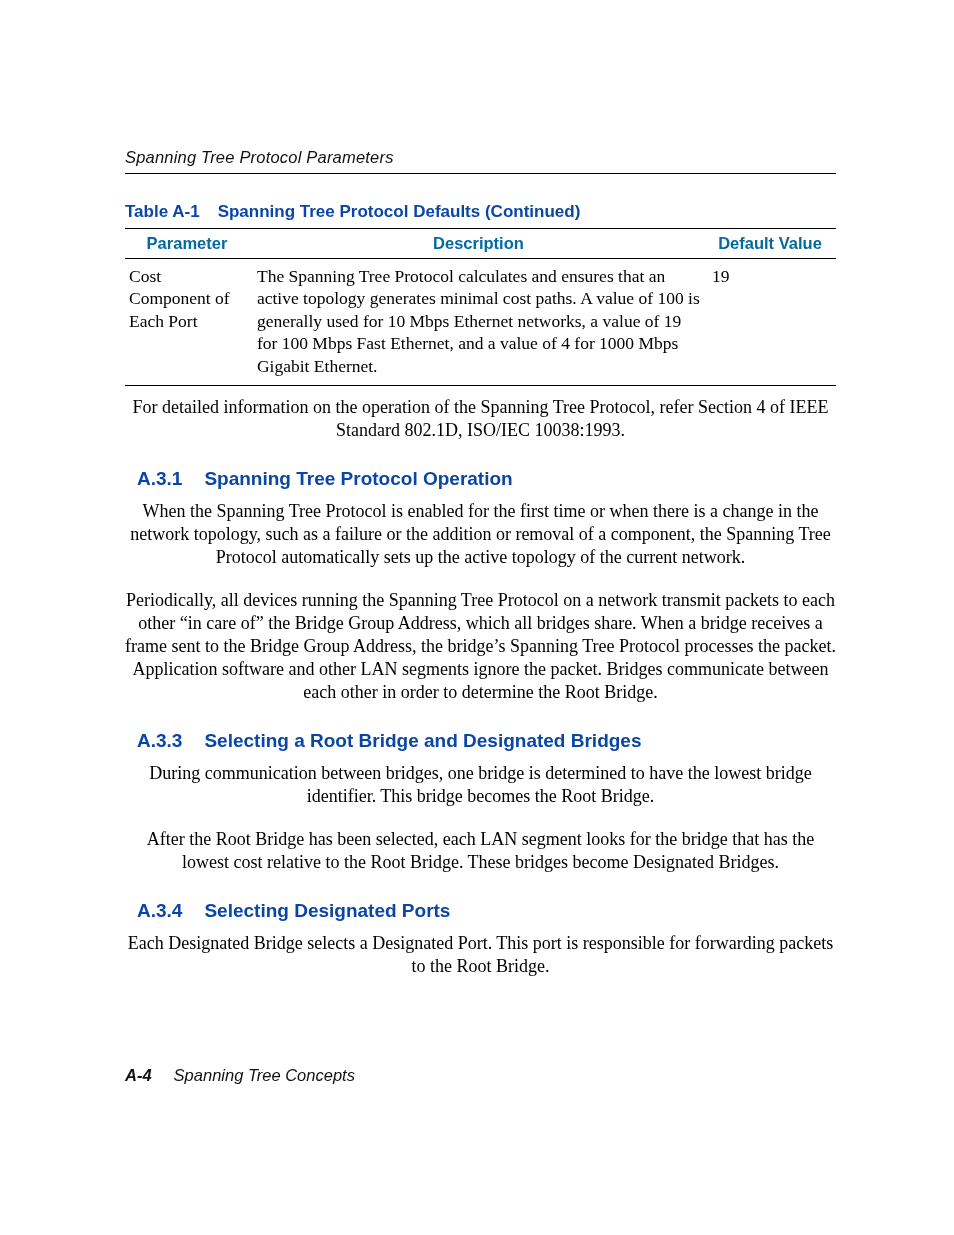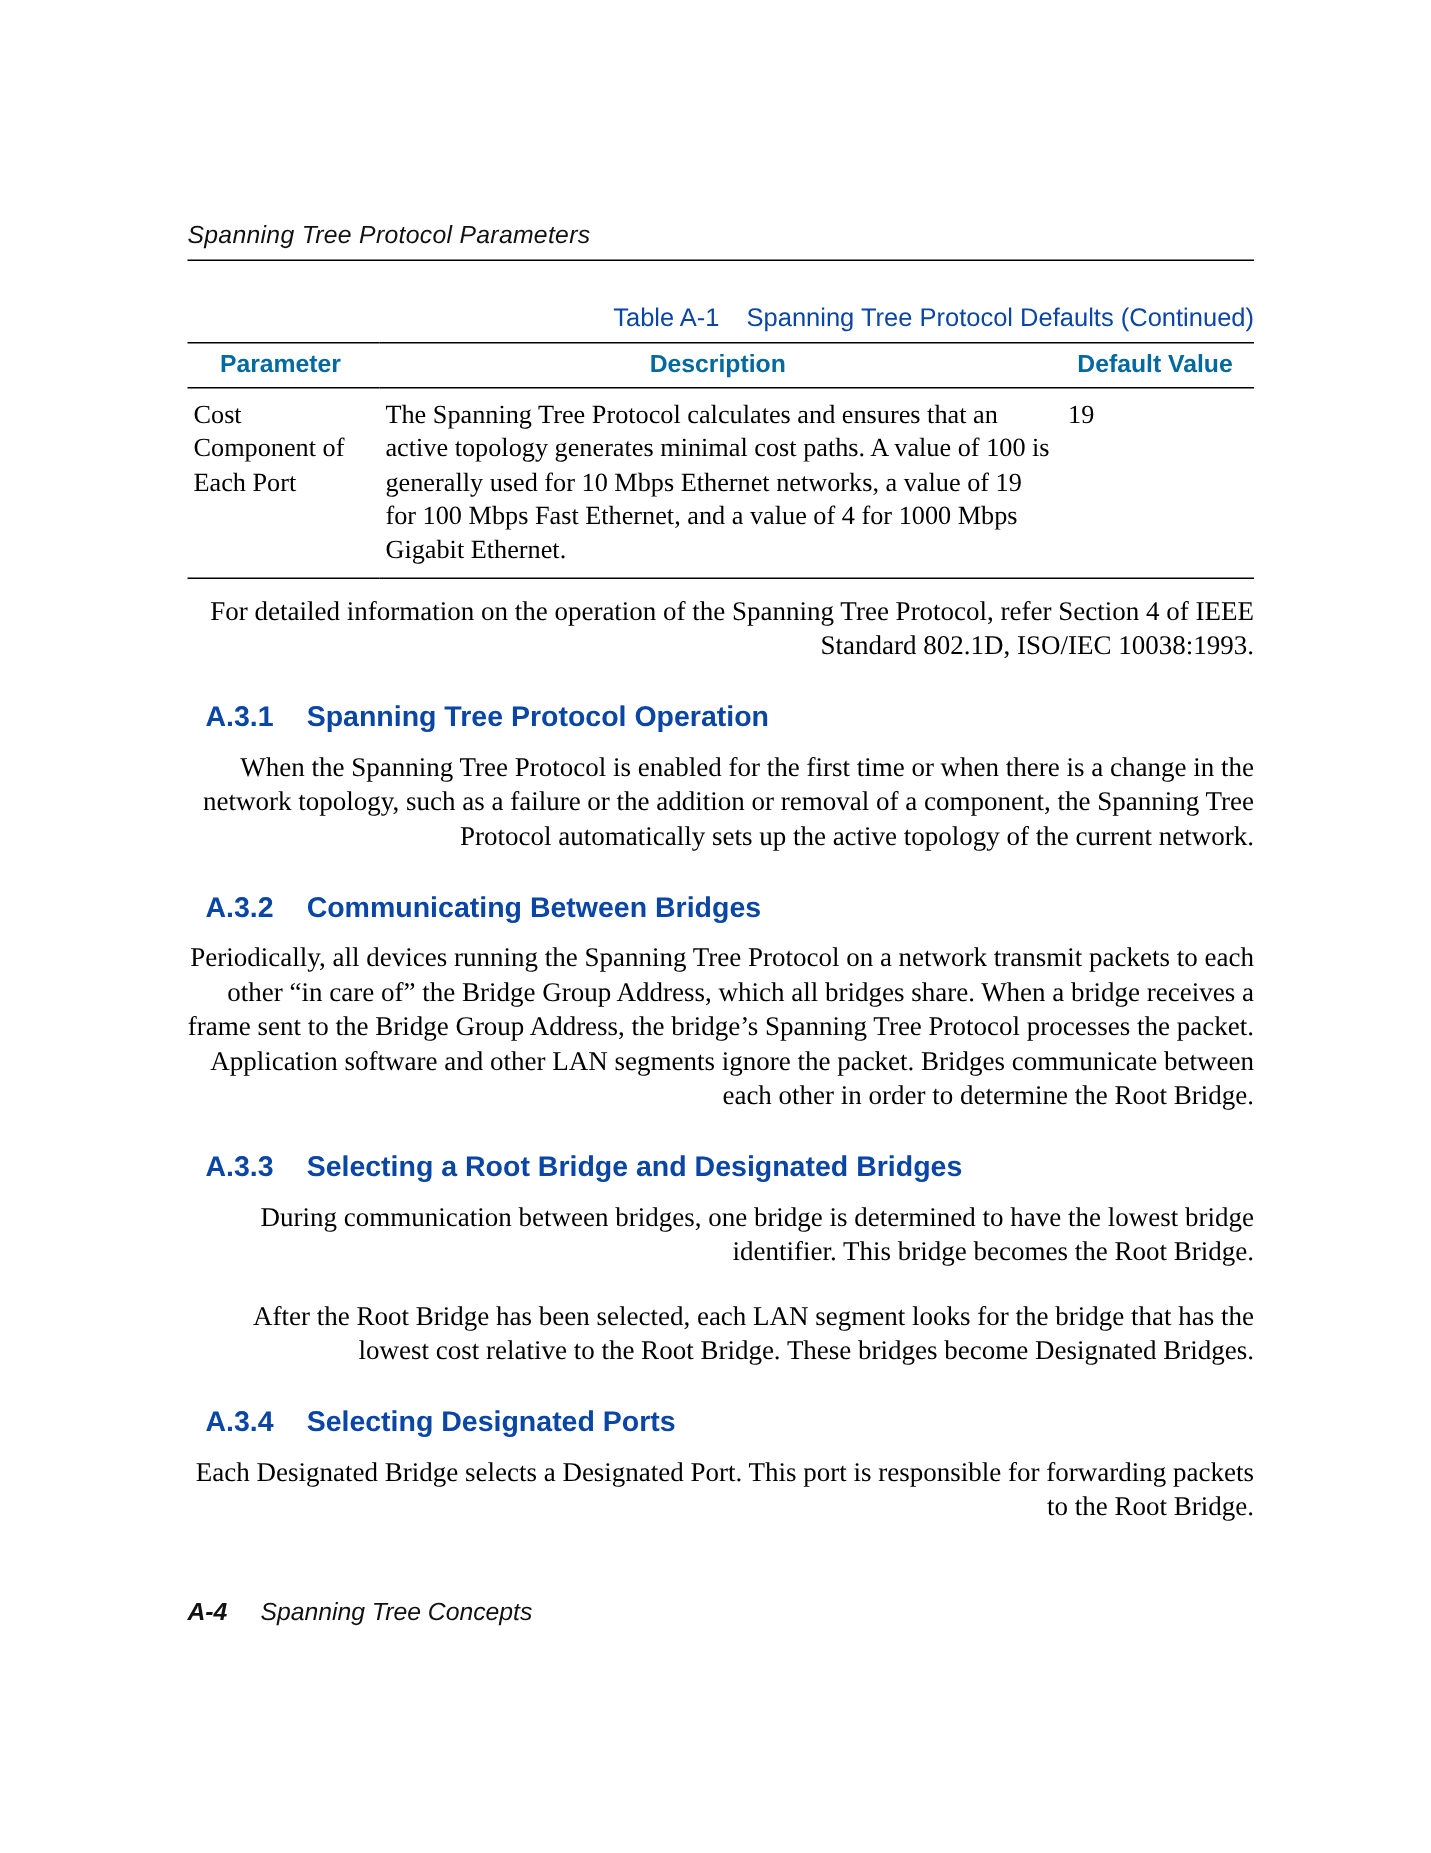--- a/index.html
+++ b/index.html
@@ -29,24 +29,23 @@
     padding-bottom: 4px;
   }
   .rule {
     border-top: 1.5px solid #000;
     margin-top: 2px;
     margin-bottom: 28px;
   }
   .table-caption {
     font-family: Arial, Helvetica, sans-serif;
     color: #0a46a5;
-    font-weight: normal;
+    font-weight: bold;
     font-size: 17px;
     margin-bottom: 6px;
-    text-align: right;
   }
   .table-caption .tnum { margin-right: 18px; }
   table.params {
     width: 100%;
     border-collapse: collapse;
     font-size: 17.5px;
   }
   table.params thead th {
     font-family: Arial, Helvetica, sans-serif;
     font-weight: bold;
@@ -64,21 +63,21 @@
     border-bottom: 1.5px solid #000;
   }
   table.params .col-param { width: 18%; }
   table.params .col-desc  { width: 64%; margin-left: 44px; }
   table.params .col-def   { width: 18%; }
   .body-text {
     font-size: 18px;
     line-height: 1.28;
     margin-top: 10px;
     margin-bottom: 20px;
-    text-align: right;
+    text-align: center;
   }
   h3.section {
     font-family: Arial, Helvetica, sans-serif;
     color: #0a46a5;
     font-weight: bold;
     font-size: 19px;
     margin: 26px 0 4px 12px;
   }
   h3.section .secnum { margin-right: 22px; }
   .footer {
@@ -124,23 +123,20 @@
     </tbody>
   </table>
 
   <p class="body-text">For detailed information on the operation of the Spanning Tree Protocol, refer Section 4 of IEEE Standard 802.1D, ISO/IEC 10038:1993.</p>
 
   <h3 class="section">
     <span class="secnum">A.3.1</span><span>Spanning Tree Protocol Operation</span>
   </h3>
   <p class="body-text">When the Spanning Tree Protocol is enabled for the first time or when there is a change in the network topology, such as a failure or the addition or removal of a component, the Spanning Tree Protocol automatically sets up the active topology of the current network.</p>
 
-  <h3 class="section">
-    <span class="secnum">A.3.2</span><span>Communicating Between Bridges</span>
-  </h3>
   <p class="body-text">Periodically, all devices running the Spanning Tree Protocol on a network transmit packets to each other “in care of” the Bridge Group Address, which all bridges share. When a bridge receives a frame sent to the Bridge Group Address, the bridge’s Spanning Tree Protocol processes the packet. Application software and other LAN segments ignore the packet. Bridges communicate between each other in order to determine the Root Bridge.</p>
 
   <h3 class="section">
     <span class="secnum">A.3.3</span><span>Selecting a Root Bridge and Designated Bridges</span>
   </h3>
   <p class="body-text">During communication between bridges, one bridge is determined to have the lowest bridge identifier. This bridge becomes the Root Bridge.</p>
   <p class="body-text">After the Root Bridge has been selected, each LAN segment looks for the bridge that has the lowest cost relative to the Root Bridge. These bridges become Designated Bridges.</p>
 
   <h3 class="section">
     <span class="secnum">A.3.4</span><span>Selecting Designated Ports</span>

